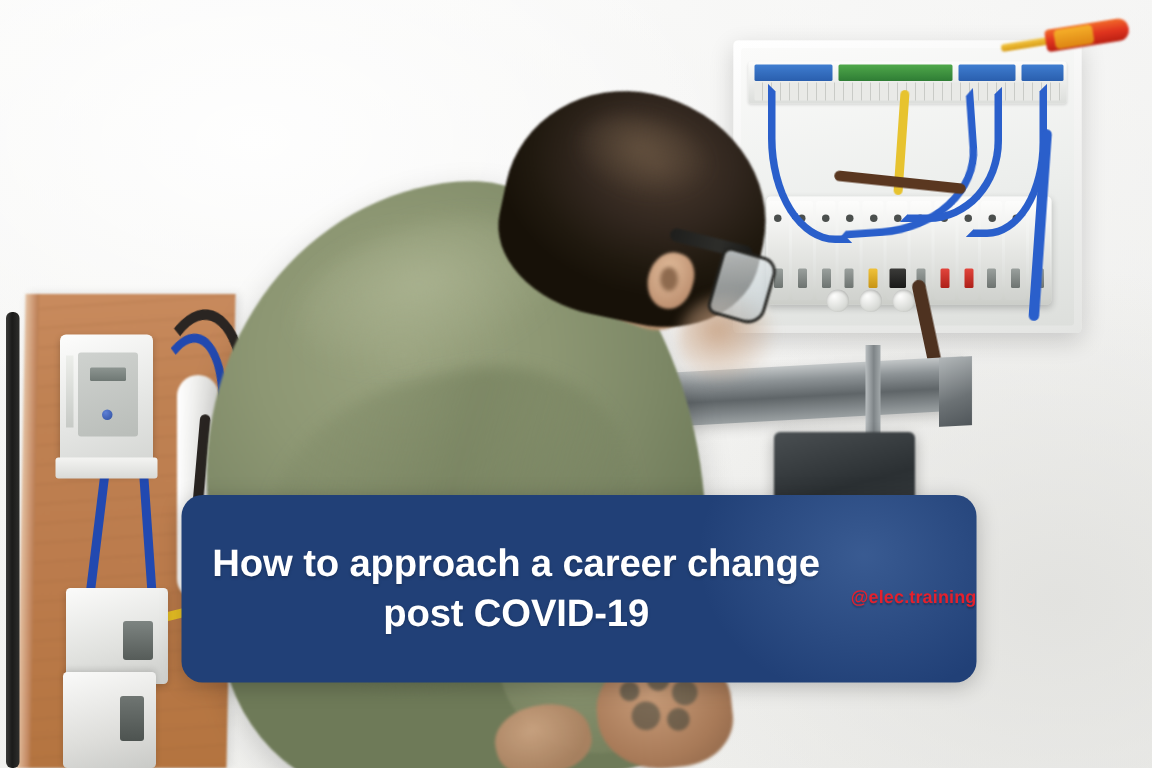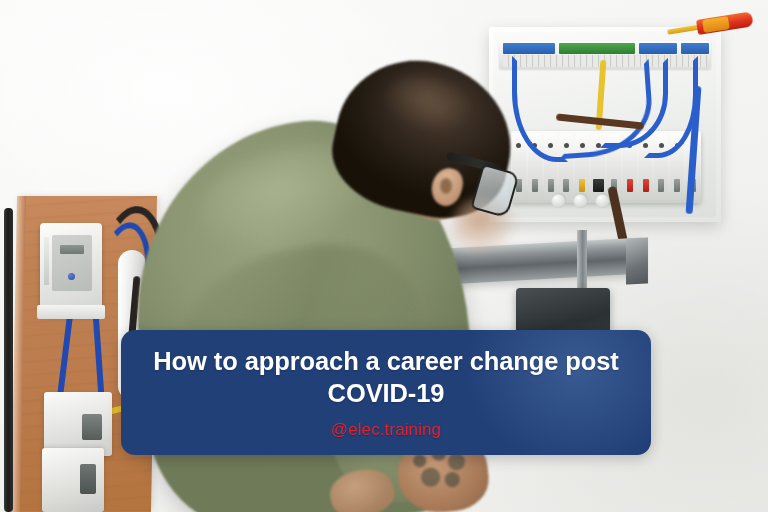--- a/index.html
+++ b/index.html
@@ -618,21 +618,21 @@
   .banner {
     position: absolute;
     left: 121px;
     top: 330px;
     width: 530px;
     height: 125px;
     background: #214077;
     border-radius: 14px;
     box-shadow: 0 3px 14px rgba(0,0,0,.22);
     display: flex;
-    flex-direction: column;
+    flex-direction: row;
     align-items: center;
     justify-content: center;
     overflow: hidden;
   }
   .banner-sheen {
     position: absolute;
     right: -40px;
     top: -60px;
     width: 230px;
     height: 200px;
@@ -648,22 +648,22 @@
     line-height: 1.26;
     font-weight: 700;
     text-align: center;
     letter-spacing: -0.1px;
     text-shadow: 0 1px 2px rgba(0,0,0,.22);
   }
   .banner-handle {
     position: relative;
     margin: 11px 0 0 0;
     color: #e4202c;
-    font-size: 17px;
-    font-weight: 400;
+    font-size: 12px;
+    font-weight: 700;
     text-align: center;
     letter-spacing: .1px;
     text-shadow: 0 1px 1px rgba(0,0,0,.25);
   }
 </style>
 </head>
 <body>
 
 <div id="stage">
 

